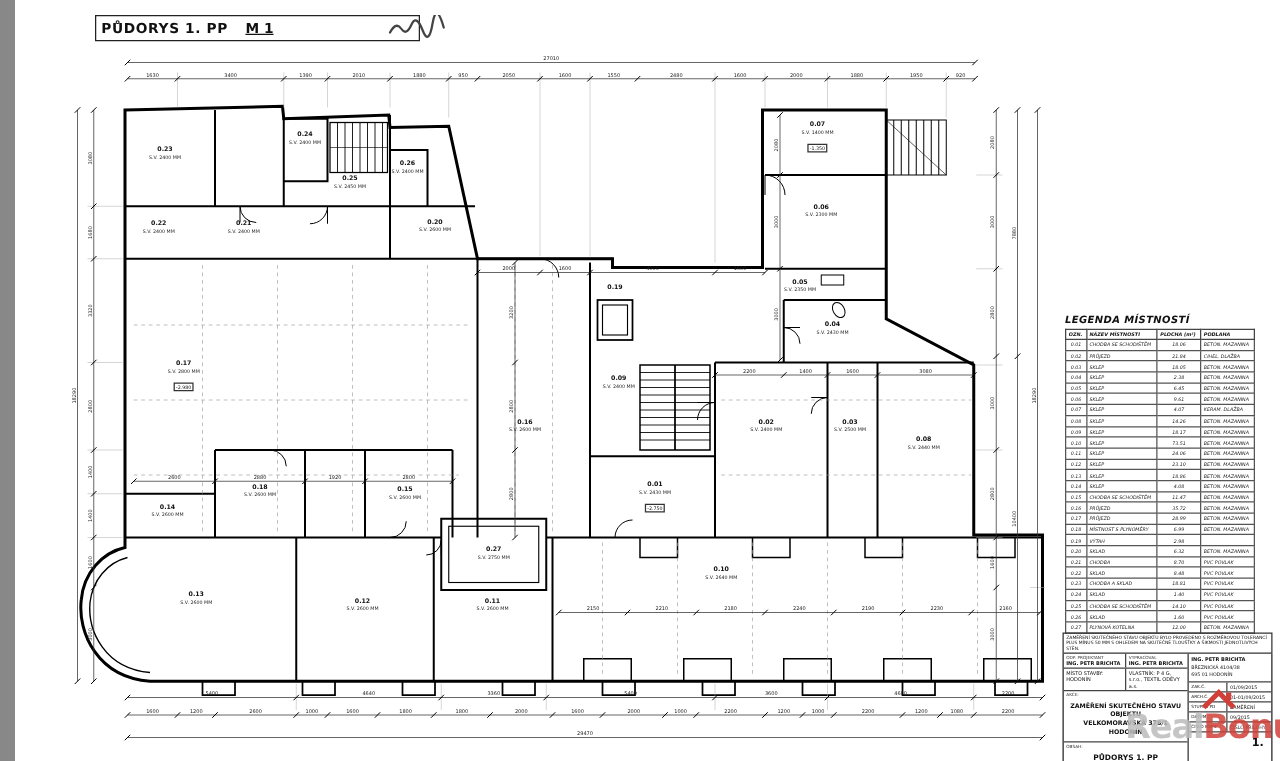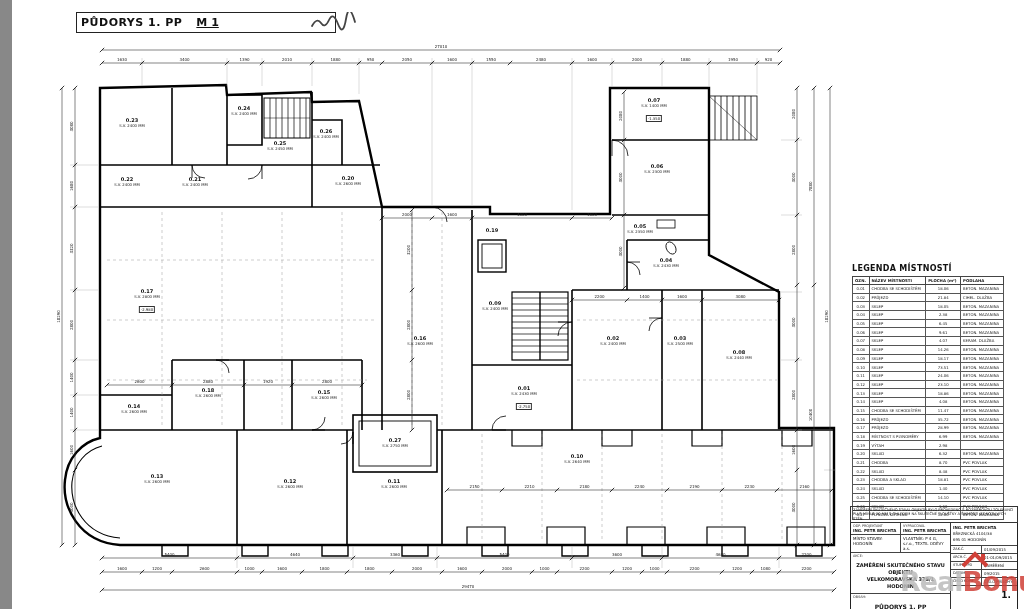--- a/index.html
+++ b/index.html
@@ -12,21 +12,21 @@
              display:flex;align-items:center;padding-left:4px;box-sizing:border-box;}
   .title-box .t1{font-weight:bold;font-size:11px;letter-spacing:.5px;}
   .title-box .t2{font-weight:bold;font-size:11px;margin-left:14px;text-decoration:underline;}
   
   .room-label{position:absolute;width:56px;margin-left:-28px;margin-top:-4px;text-align:center;line-height:1.15;}
   .room-label .num{font-weight:bold;font-size:5px;display:block;}
   .room-label .sv{font-size:3.8px;display:block;color:#222;}
   .elev-tag{position:absolute;font-size:3.8px;border:0.5px solid #333;padding:0 1px;background:#fff;
             transform:translate(-50%,0);}
   
-  .legend{position:absolute;left:840px;top:264px;width:154px;}
+  .legend{position:absolute;left:840px;top:251px;width:154px;font-style:italic;}
   .legend h3{margin:0 0 3px 0;font-size:8px;letter-spacing:.3px;}
   table.leg{border-collapse:collapse;width:152px;border:1px solid #222;}
   table.leg th{font-size:3.9px;border:0.5px solid #444;padding:1px 2px;text-align:left;background:#fff;}
   table.leg td{font-size:3.8px;border:0.5px solid #555;padding:0.8px 2px;height:6.1px;color:#222;}
   td.c,th.c{text-align:center;}
   
   .tblock{position:absolute;left:838px;top:506px;width:168px;font-size:4px;color:#111;}
   .tb-note{border:0.8px solid #333;padding:1px 2px;font-size:3.6px;line-height:1.25;}
   .tb-main{border:1px solid #222;border-top:none;display:flex;}
   .tb-left{width:99px;border-right:0.8px solid #333;}

